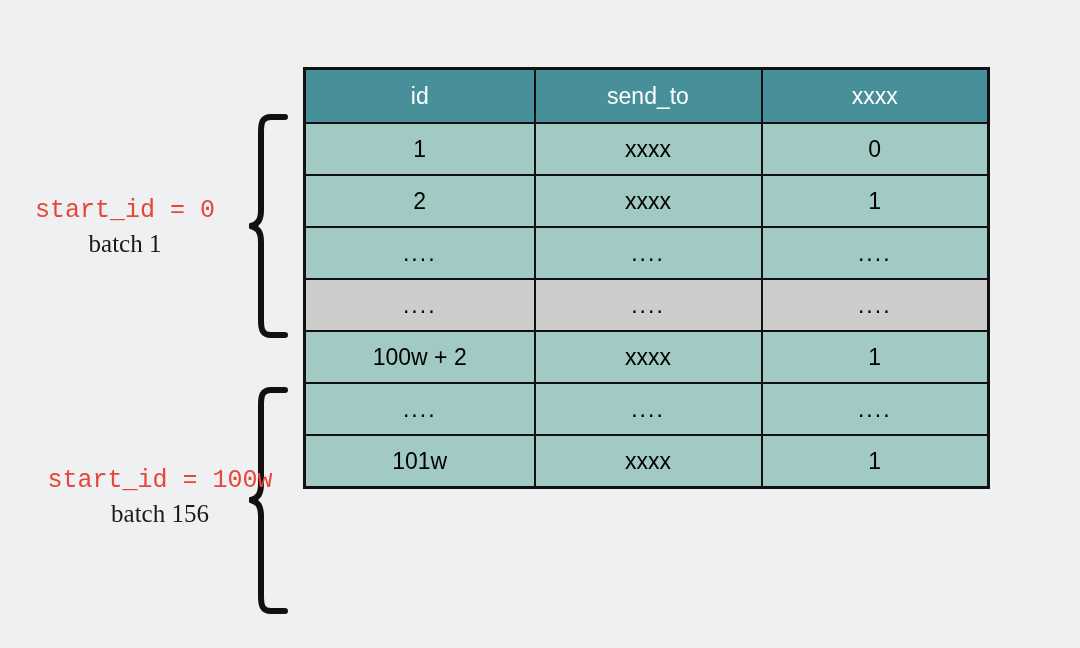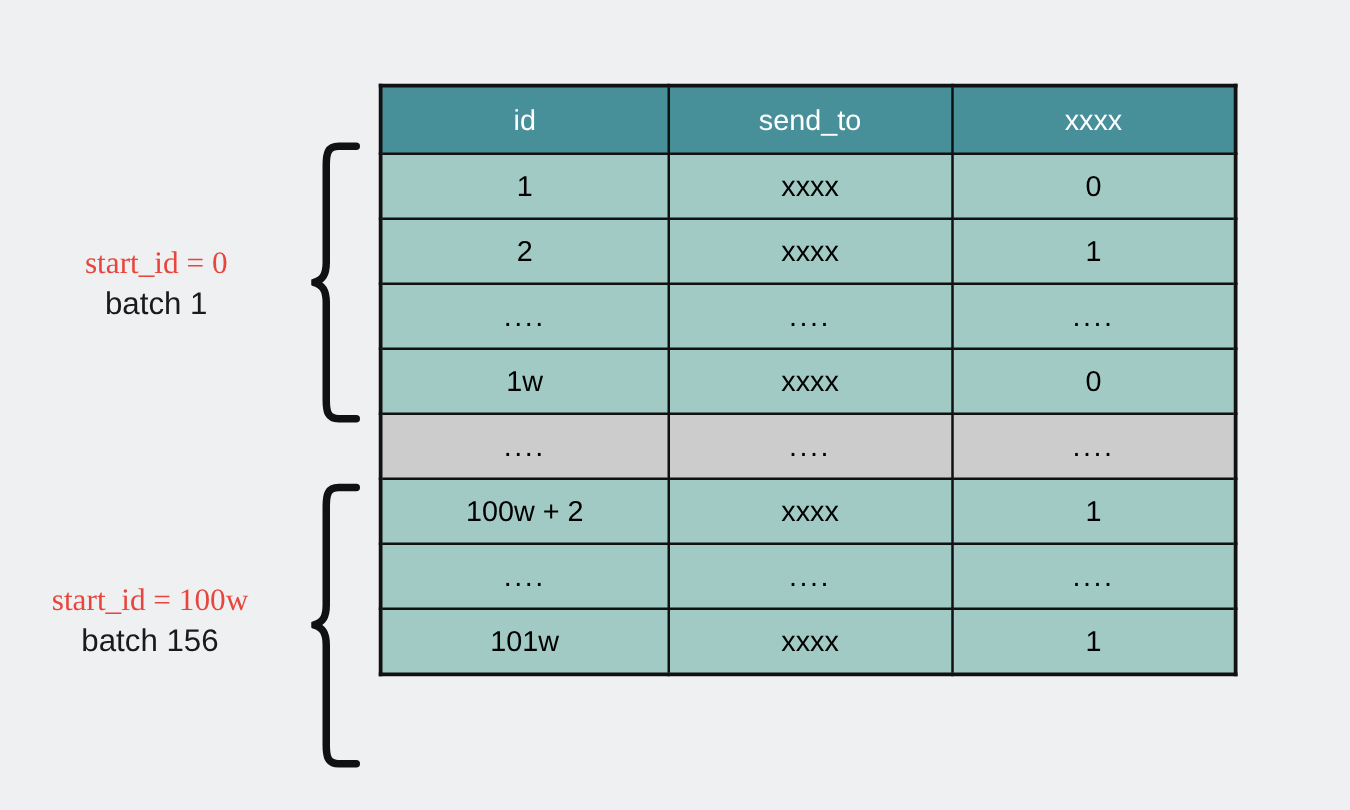--- a/index.html
+++ b/index.html
@@ -77,36 +77,36 @@
   }
   .annot-labels {
     position: absolute;
     text-align: center;
     white-space: nowrap;
   }
   .annot-line-1 {
     color: #e8453c;
     font-size: 25px;
     line-height: 33px;
-    font-family: Liberation Serif, serif;
+    font-family: Liberation Mono, monospace;
   }
   .annot-line-2 {
     color: #1a1a1a;
     font-size: 25px;
     line-height: 33px;
-    font-family: Liberation Sans, sans-serif;
+    font-family: Liberation Serif, serif;
   }
 
   
   #annot-batch-1 .brace-wrap { left: 249px; top: 100px; }
   #annot-batch-1 .annot-labels { left: 10px; top: 182px; width: 230px; }
 
   
   #annot-batch-101 .brace-wrap { left: 249px; top: 373px; }
-  #annot-batch-101 .annot-labels { left: 0px; top: 452px; width: 240px; }
+  #annot-batch-101 .annot-labels { left: 0px; top: 452px; width: 240px; padding-left: 40px; }
 </style>
 </head>
 <body>
 
 <div id="canvas">
 
   <table id="db-table">
     <colgroup>
       <col class="col-id">
       <col class="col-send">
@@ -127,25 +127,20 @@
       </tr>
       <tr class="data-row">
         <td>2</td>
         <td>xxxx</td>
         <td>1</td>
       </tr>
       <tr class="data-row">
         <td class="ellipsis-cell">....</td>
         <td class="ellipsis-cell">....</td>
         <td class="ellipsis-cell">....</td>
-      </tr>
-      <tr class="data-row">
-        <td>1w</td>
-        <td>xxxx</td>
-        <td>0</td>
       </tr>
       <tr class="gap-row">
         <td class="ellipsis-cell">....</td>
         <td class="ellipsis-cell">....</td>
         <td class="ellipsis-cell">....</td>
       </tr>
       <tr class="data-row">
         <td>100w + 2</td>
         <td>xxxx</td>
         <td>1</td>

